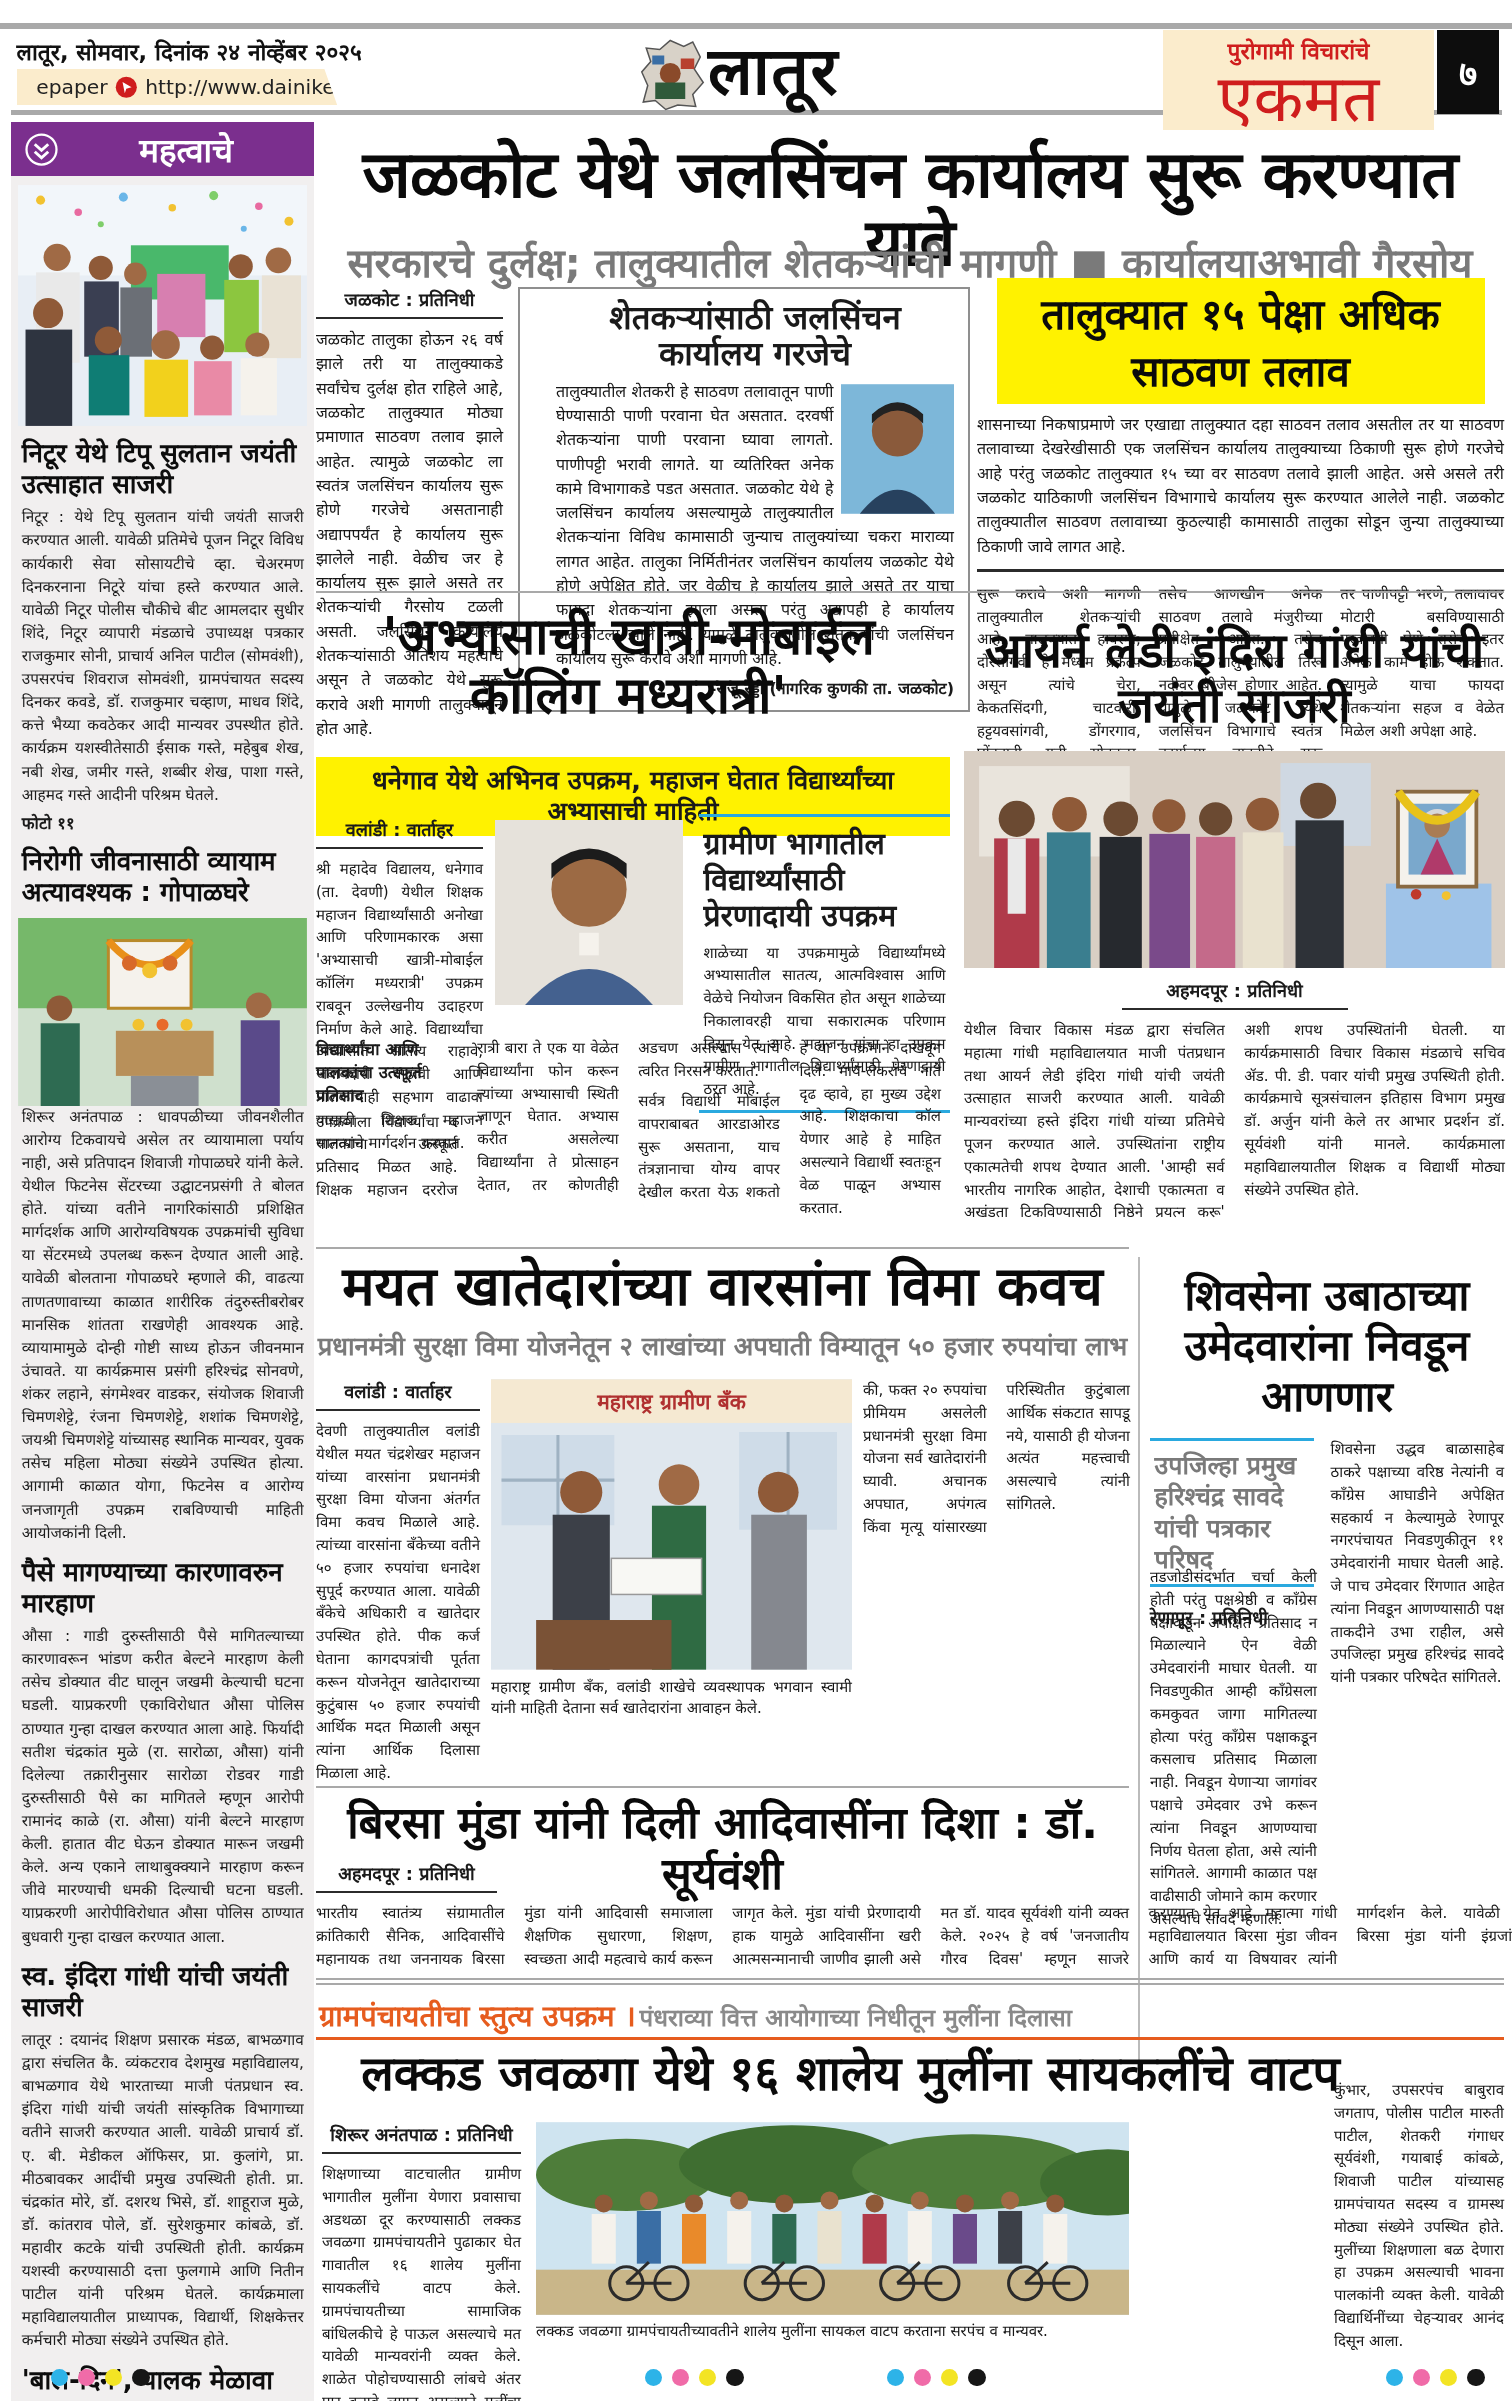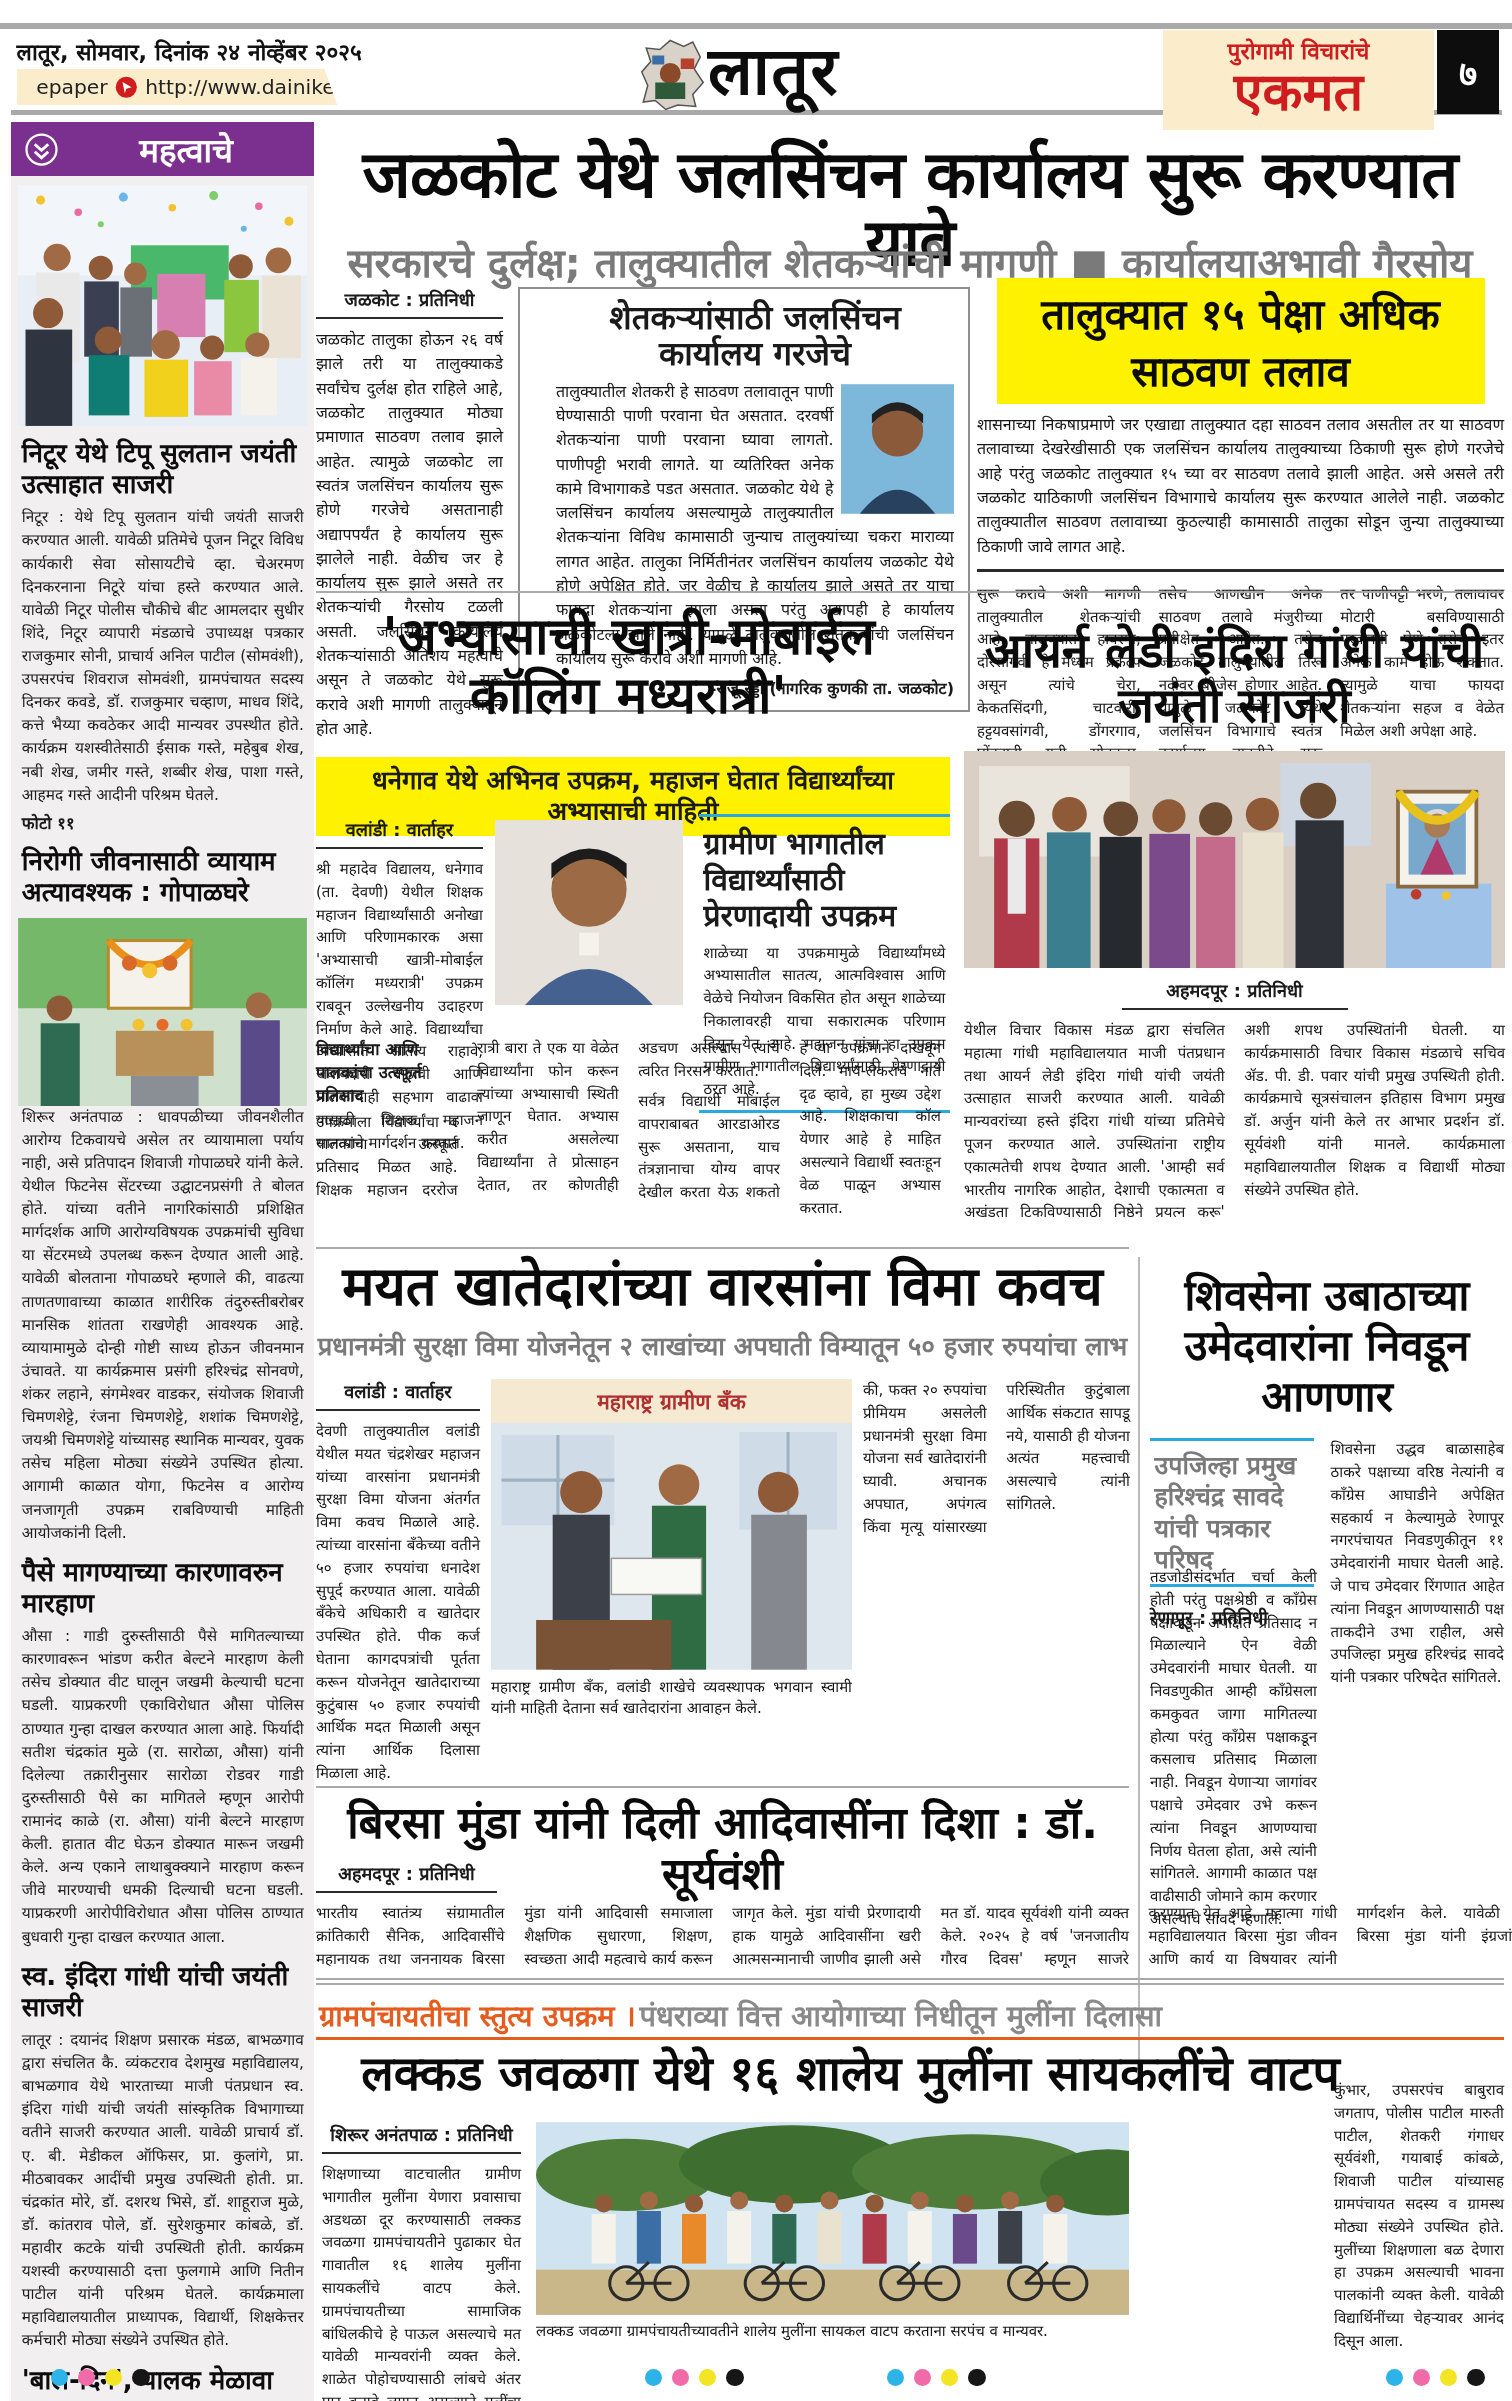--- a/index.html
+++ b/index.html
@@ -7,21 +7,21 @@
   .page{position:relative;width:1512px;height:2401px;background:#fff;overflow:hidden;}
   .hrule{position:absolute;background:#a9a9a9;}
   
   .edition{position:absolute;left:16.6px;top:36px;font-size:22.6px;font-weight:bold;color:#111;}
   .epaper{position:absolute;left:16.6px;top:69px;width:301px;height:36px;background:#fbeccc;
           display:flex;align-items:center;gap:7.5px;padding-left:19.6px;
           clip-path:polygon(0 0,96% 0,100% 100%,0 100%);font-size:20.3px;color:#222;}
   .masthead{position:absolute;left:708px;top:39px;font-size:66px;font-weight:bold;letter-spacing:1.5px;color:#0c0c0c;line-height:1;}
   .brandbox{position:absolute;left:1163px;top:30px;width:271px;height:100px;background:#fbeccc;text-align:center;}
   .brand-tag{font-size:22.6px;font-weight:bold;color:#cf1d1d;margin-top:4.5px;}
-  .brand-name{font-size:52px;font-weight:bold;color:#cf1d1d;line-height:1;}
+  .brand-name{font-size:65px;font-weight:normal;color:#cf1d1d;line-height:1;}
   .pagenumbox{position:absolute;left:1437px;top:30px;width:62px;height:84px;background:#0d0d0d;color:#fff;
               display:flex;align-items:center;justify-content:center;font-size:35px;font-weight:bold;}
   
   .sidebar{position:absolute;left:11.3px;top:122px;width:303px;background:#f1efef;padding-bottom:18px;}
   .sb-head{height:54px;background:#7b2f8e;display:flex;align-items:center;gap:13.6px;padding:0 13.6px;}
   .sb-head .ttl{color:#fff;font-size:33px;font-weight:bold;flex:1;text-align:center;}
   .sb-photo{margin:9px 6.8px 0 6.8px;}
   .sb-title{font-size:26px;font-weight:bold;line-height:1.2;margin:12px 10.5px 6px 10.5px;color:#0d0d0d;}
   .sb-body{font-size:15.4px;line-height:1.5;text-align:justify;margin:0 10.5px;color:#1c1c1c;}
   .sb-note{font-size:16.6px;font-weight:bold;margin:4.5px 10.5px;}
@@ -40,21 +40,21 @@
   .leadbox{border:2.3px solid #8f8f8f;padding:10.5px 13.6px;background:#fff;}
   .leadbox h3{margin:0 0 7.5px 0;font-size:33px;line-height:1.1;text-align:center;}
   .yellowbar{background:#fff200;font-size:42px;font-weight:bold;text-align:center;padding:6px 0;color:#0b0b0b;}
   .kicker-y{background:#fff200;font-size:25.6px;font-weight:bold;text-align:center;padding:7.5px 4.5px;line-height:1.25;}
   .bluebox{border-top:3.8px solid #2aa9df;border-bottom:3.8px solid #2aa9df;padding:9px 4.5px;}
   .bluebox .t{font-size:30px;font-weight:bold;line-height:1.2;margin-bottom:7.5px;}
   .graybox-t{font-size:25px;font-weight:bold;color:#7a7a7a;line-height:1.25;}
   .crosshead{font-size:16.6px;font-weight:bold;margin:0 0 4.5px 0;}
   .caption{font-size:15px;line-height:1.4;text-align:justify;color:#151515;}
   .kicker-orange{font-size:29px;font-weight:bold;color:#e65c1e;}
-  .kicker-gray{font-size:29px;font-weight:bold;color:#8a8a8a;}
+  .kicker-gray{font-size:24px;font-weight:bold;color:#8a8a8a;}
   .attr{font-size:16px;font-weight:bold;text-align:right;margin-top:6px;}
   .vline{position:absolute;width:1.5px;background:#bbb;}
   .dotrow{position:absolute;top:2369px;display:flex;gap:9.8px;}
   .dot{width:17.3px;height:17.3px;border-radius:50%;}
   .d-c{background:#2db3e8;} .d-p{background:#f06ba8;} .d-y{background:#f3e424;} .d-k{background:#161616;}
   svg{display:block;}
 </style>
 </head>
 <body>
 

